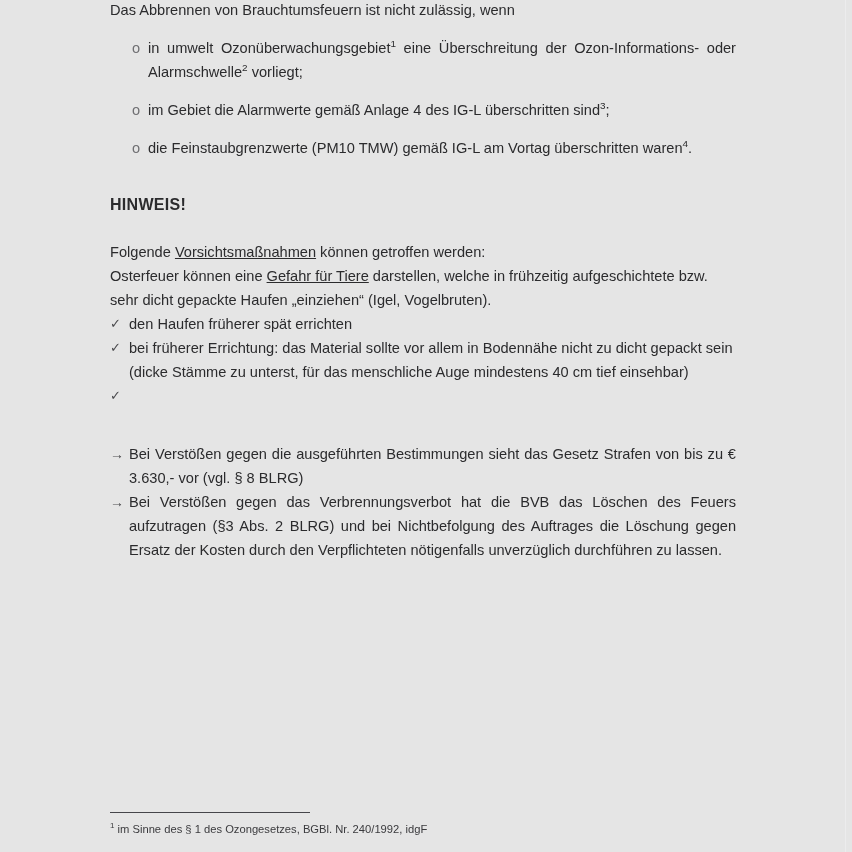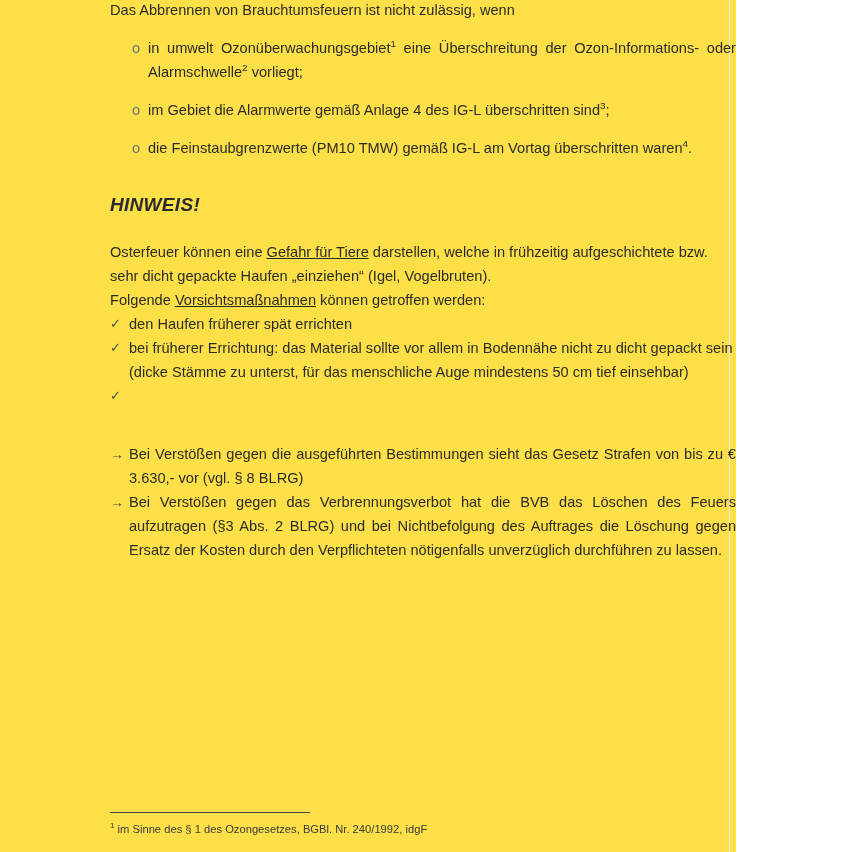--- a/index.html
+++ b/index.html
@@ -5,23 +5,23 @@
   html, body {
     margin: 0;
     padding: 0;
     background: #ffffff;
   }
   body {
     font-family: "Liberation Sans", sans-serif;
   }
   #page {
     position: relative;
-    width: 736px;
+    width: 852px;
     height: 852px;
-    background: #fde047;
+    background: #e5e5e5;
     overflow: hidden;
     color: #231f20;
   }
   
   #page-edge {
     position: absolute;
     top: 0;
     right: 6px;
     width: 1px;
     height: 852px;
@@ -61,22 +61,21 @@
     position: absolute;
     left: 22px;
     top: 0;
     font-size: 14.6px;
     line-height: 24px;
     color: #6f6f72;
   }
 
   
   .section-head {
-    font-size: 19px;
-    font-style: italic;
+    font-size: 16px;
     font-weight: bold;
     letter-spacing: 0.3px;
     color: #2b2b2d;
     line-height: 22px;
   }
 
   
   .checklist {
     margin: 0;
     padding: 0;
@@ -177,30 +176,30 @@
         <span class="marker">o</span><span>die Feinstaubgrenzwerte (PM10 TMW) gemäß IG-L am Vortag überschritten waren</span><sup>4</sup><span>.</span>
       </li>
     </ul>
 
     <div class="gap-lg"></div>
 
     <div class="section-head">HINWEIS!</div>
 
     <div class="gap-md"></div>
 
+    <p class="para"><span>Folgende </span><span class="u">Vorsichtsmaßnahmen</span><span> können getroffen werden:</span></p>
+
     <p class="para"><span>Osterfeuer können eine </span><span class="u">Gefahr für Tiere</span><span> darstellen, welche in frühzeitig aufgeschichtete bzw. sehr dicht gepackte Haufen „einziehen“ (Igel, Vogelbruten).</span></p>
 
-    <p class="para"><span>Folgende </span><span class="u">Vorsichtsmaßnahmen</span><span> können getroffen werden:</span></p>
-
     <ul class="checklist">
       <li>
         <span class="marker">✓</span><span>den Haufen früherer spät errichten</span>
       </li>
       <li>
-        <span class="marker">✓</span><span>bei früherer Errichtung: das Material sollte vor allem in Bodennähe nicht zu dicht gepackt sein (dicke Stämme zu unterst, für das menschliche Auge mindestens 50 cm tief einsehbar)</span>
+        <span class="marker">✓</span><span>bei früherer Errichtung: das Material sollte vor allem in Bodennähe nicht zu dicht gepackt sein (dicke Stämme zu unterst, für das menschliche Auge mindestens 40 cm tief einsehbar)</span>
       </li>
       <li>
         <span class="marker">✓</span>
       </li>
     </ul>
 
     <div class="gap-lg"></div>
 
 
     <div class="gap-md"></div>

